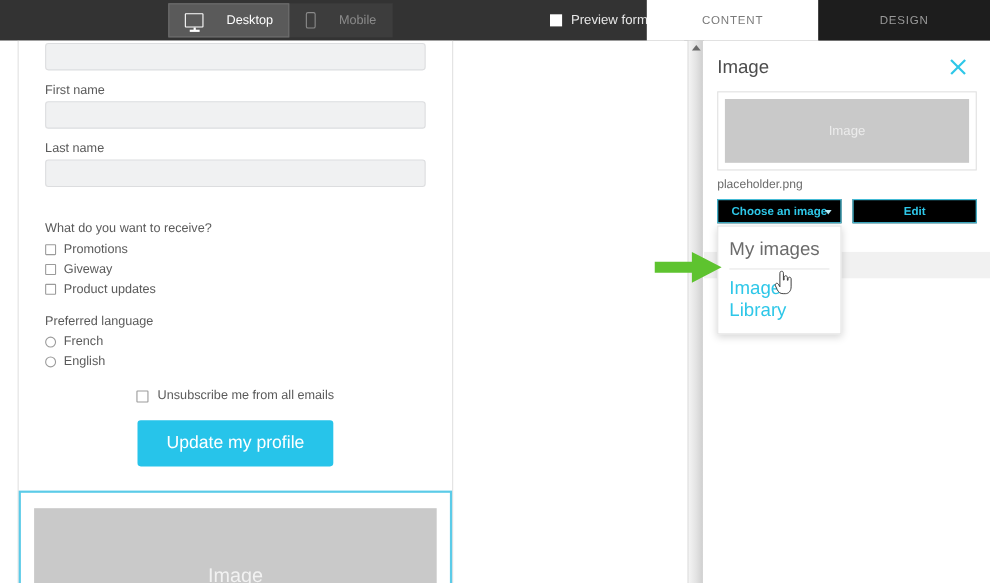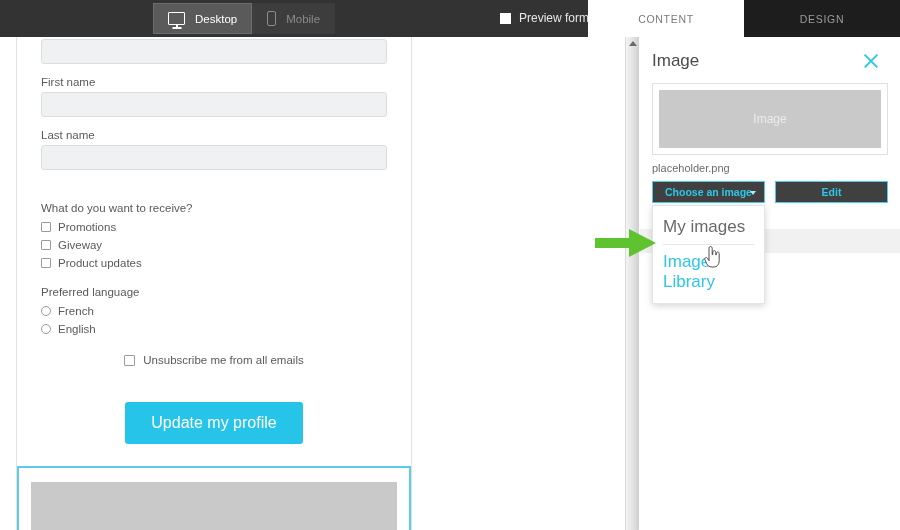--- a/index.html
+++ b/index.html
@@ -23,21 +23,21 @@
   }
   .device-toggle {
     position: absolute; left: 153px; top: 3px;
     height: 31px;
     background: #3d3d3d;
     display: flex;
     align-items: stretch;
   }
   .device-btn {
     display: flex; align-items: center;
-    gap: 10px;
+    gap: 21px;
     padding: 0 14px;
     font-size: 11.5px;
     color: #8b8b8b;
     cursor: pointer;
     border: 1px solid transparent;
   }
   .device-btn.active {
     background: #5a5a5a;
     color: #ffffff;
     border: 1px solid #6d6d6d;
@@ -166,21 +166,21 @@
   .unsub-row {
     display: flex; align-items: center; justify-content: center;
     gap: 8px;
     margin-top: 18px;
   }
   .unsub-row .cb { width: 11px; height: 11px; }
   .unsub-row .lbl { font-size: 11.5px; color: #5a5a5a; }
 
   .cta-wrap {
     display: flex; justify-content: center;
-    margin-top: 36px; margin-bottom: 22px;
+    margin-top: 16px; margin-bottom: 22px;
   }
   .cta {
     background: #27c4ea;
     color: #ffffff;
     font-size: 16px;
     padding: 12px 26px;
     border: none;
     border-radius: 3px;
     cursor: pointer;
     font-family: "Liberation Sans", sans-serif;
@@ -266,21 +266,21 @@
 
   .btn-row {
     display: flex;
     gap: 10px;
     margin: 7px 12px 0 12px;
   }
   .btn-outline {
     flex: 1;
     height: 22px;
     border: 1px solid #49cdea;
-    background: #404040;
+    background: #000000;
     color: #2ec7e8;
     font-size: 10.5px;
     font-weight: bold;
     display: flex; align-items: center; justify-content: center;
     position: relative;
     cursor: pointer;
     font-family: "Liberation Sans", sans-serif;
   }
   .caret {
     position: absolute; right: 8px; top: 50%;

